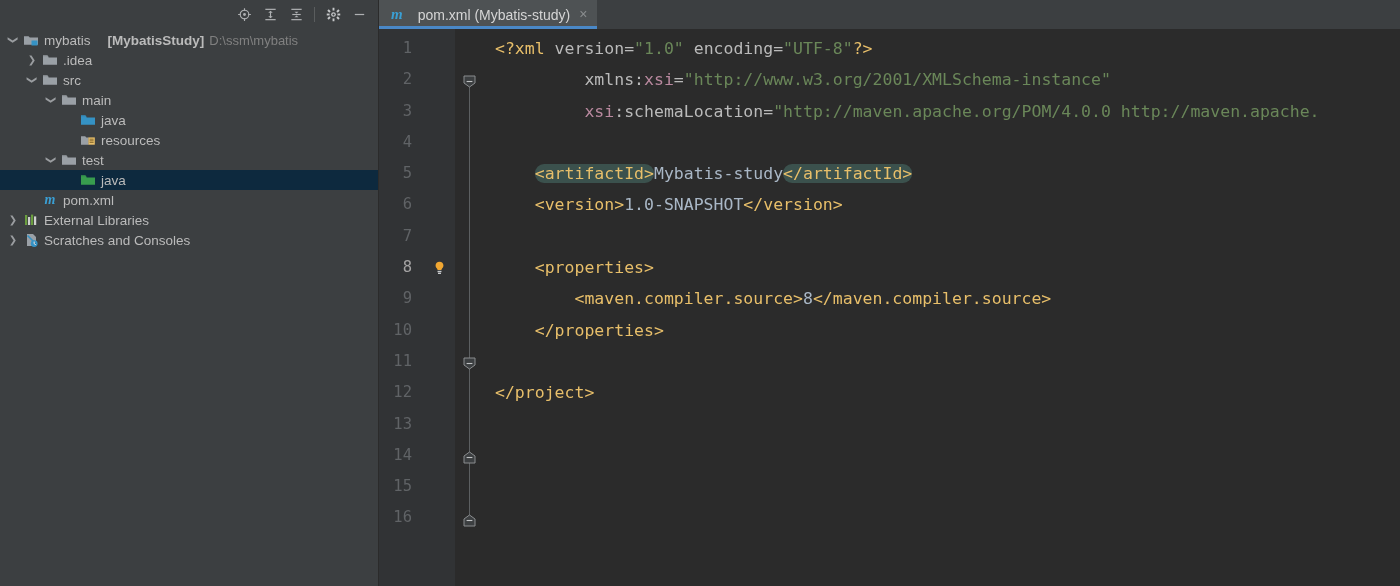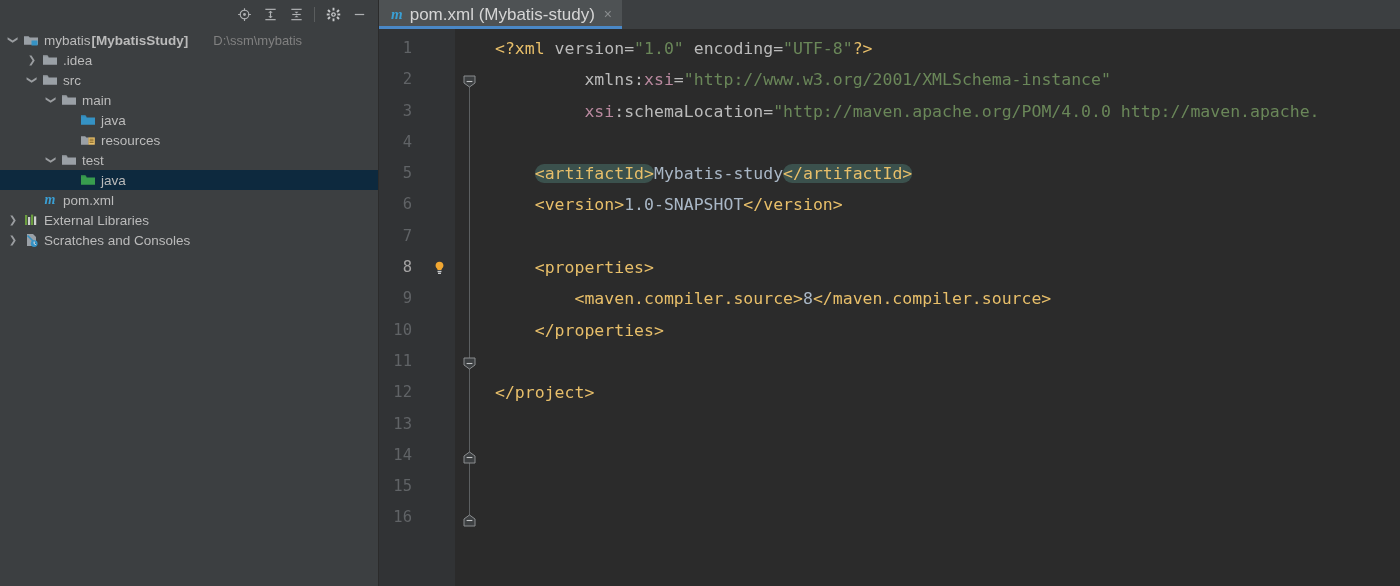--- a/index.html
+++ b/index.html
@@ -111,21 +111,21 @@
     flex: 0 0 18px;
     margin-right: 4px;
     display: inline-flex;
     align-items: center;
     justify-content: center;
   }
   .lbl { font-size: 13.5px; }
   .path {
     color: #808080;
     font-size: 13px;
-    margin-left: 25px;
+    margin-left: 5px;
   }
 
   
   #editor-area {
     flex: 1 1 auto;
     height: 586px;
     display: flex;
     flex-direction: column;
     background: #2b2b2b;
     min-width: 0;
@@ -149,21 +149,22 @@
   }
   .tab.active::after {
     content: "";
     position: absolute;
     left: 0; right: 0; bottom: 0;
     height: 3px;
     background: #4a88c7;
   }
   #tab-label {
     color: #d5d5d5;
-    font-size: 17px;
+    font-size: 14px;
+    margin-left: 8px;
   }
   #tab-close {
     color: #8a8d8f;
     font-size: 14px;
     line-height: 1;
     padding: 0 2px 2px 2px;
     cursor: default;
   }
   .mvn-m {
     font-family: "Liberation Serif", serif;
@@ -329,21 +330,21 @@
         <div class="row">
           <span style="flex: 0 0 4px;"></span>
           <span class="arrow" style="transform: rotate(90deg); font-size: 10px;">❯</span>
           <span class="ficon">
             <svg width="16" height="16" viewBox="0 0 16 16">
               <path d="M1 4.2h4.6l1.2 1.4H15v7.1H1z" fill="#9aa0a6"></path>
               <rect x="8.5" y="8.5" width="6" height="5" fill="#3592c4"></rect>
             </svg>
           </span>
           <span class="lbl">mybatis</span>
-          <span class="lbl" style="font-weight: bold; margin-left: 1px;">[MybatisStudy]</span>
+          <span class="lbl" style="font-weight: bold; margin-left: 17px;">[MybatisStudy]</span>
           <span class="path">D:\ssm\mybatis</span>
         </div>
         <div class="row">
           <span style="flex: 0 0 23px;"></span>
           <span class="arrow" style="font-size: 10px;">❯</span>
           <span class="ficon">
             <svg width="16" height="16" viewBox="0 0 16 16">
               <path d="M1 4.2h4.6l1.2 1.4H15v7.1H1z" fill="#9aa0a6"></path>
               <path d="M1 3.2h4.4l1.3 1.5H1z" fill="#9aa0a6"></path>
             </svg>

